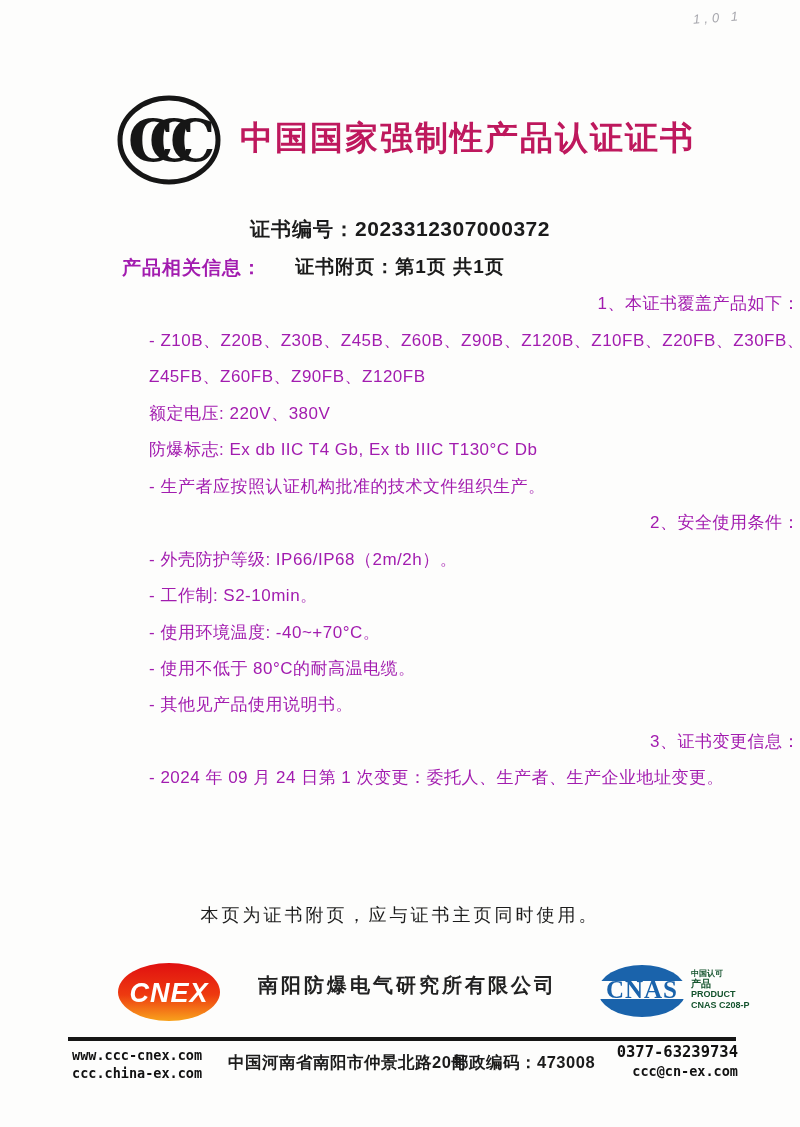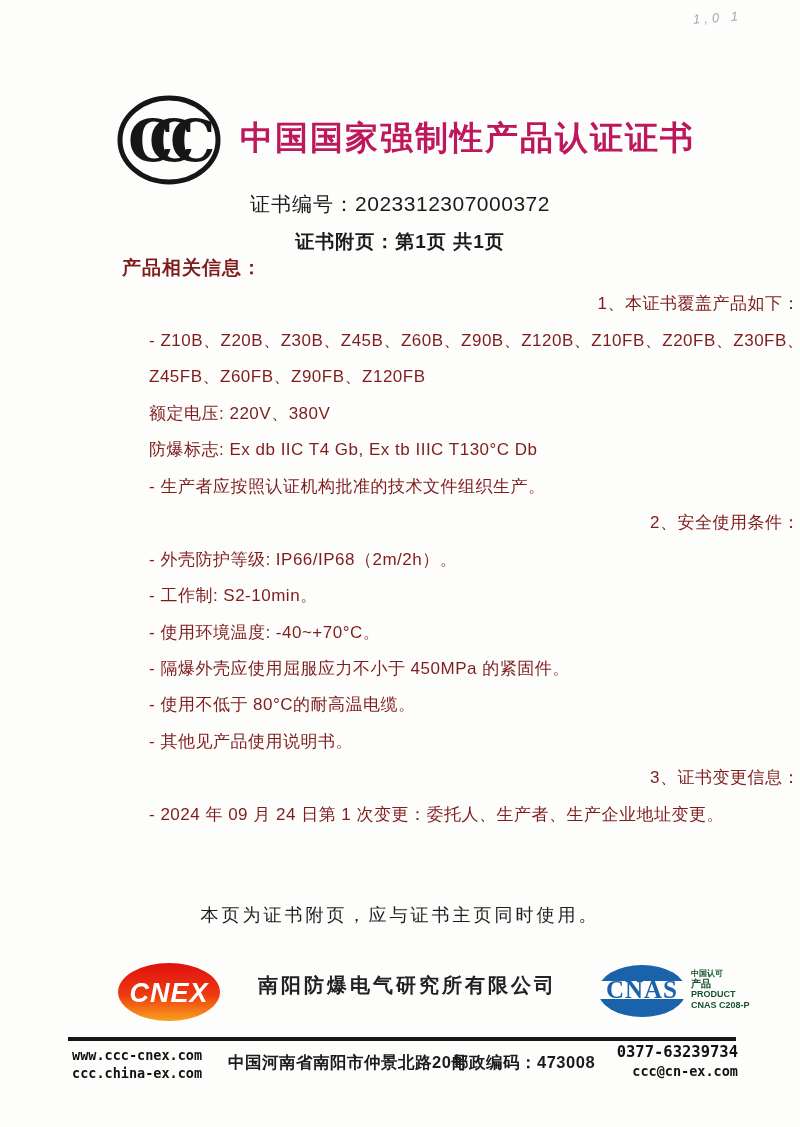--- a/index.html
+++ b/index.html
@@ -14,25 +14,25 @@
     font-size:13px; color:#a8a8ae; letter-spacing:4px;
     transform:rotate(-4deg); font-style:italic;
   }
   .ccc-logo { position:absolute; left:116px; top:94px; }
   .page-title {
     position:absolute; left:240px; top:116px; width:460px;
     font-size:33px; font-weight:bold; letter-spacing:2px;
     color:#be185d; white-space:nowrap;
   }
   .cert-block { position:absolute; left:0; top:191px; width:100%; text-align:center; }
-  .cert-line1 { font-size:20px; font-weight:normal; letter-spacing:1px; }
+  .cert-line1 { font-size:20px; font-weight:bold; letter-spacing:1px;margin-top:25px; }
   .cert-line1 .num { font-size:21px; letter-spacing:0.5px; }
   .cert-line2 { margin-top:11px; font-size:19px; font-weight:bold; letter-spacing:1px; }
   .body-block { position:absolute; left:0; top:250px; width:100%; }
-  .bline { line-height:36.45px; font-size:17px; letter-spacing:0.5px; white-space:nowrap; color:#7f1d1d; }
+  .bline { line-height:36.45px; font-size:17px; letter-spacing:0.5px; white-space:nowrap; color:#a21caf; }
   .b-heading { padding-left:122px; font-size:19px; font-weight:bold; letter-spacing:1px; }
   .b-lvl1 { padding-left:128px;text-align:right; }
   .b-lvl2 { padding-left:149px; }
   .footer-note {
     position:absolute; left:0; top:903px; width:100%; text-align:center;
     font-size:18px; letter-spacing:3px; color:#1c1c1c;
   }
   .cnex-logo { position:absolute; left:117px; top:962px; }
   .company-name {
     position:absolute; left:215px; top:972px; width:385px; text-align:center;
@@ -91,21 +91,20 @@
     <div class="bline b-lvl1">1、本证书覆盖产品如下：</div>
     <div class="bline b-lvl2">- Z10B、Z20B、Z30B、Z45B、Z60B、Z90B、Z120B、Z10FB、Z20FB、Z30FB、</div>
     <div class="bline b-lvl2">Z45FB、Z60FB、Z90FB、Z120FB</div>
     <div class="bline b-lvl2">额定电压: 220V、380V</div>
     <div class="bline b-lvl2">防爆标志: Ex db IIC T4 Gb, Ex tb IIIC T130°C Db</div>
     <div class="bline b-lvl2">- 生产者应按照认证机构批准的技术文件组织生产。</div>
     <div class="bline b-lvl1">2、安全使用条件：</div>
     <div class="bline b-lvl2">- 外壳防护等级: IP66/IP68（2m/2h）。</div>
     <div class="bline b-lvl2">- 工作制: S2-10min。</div>
     <div class="bline b-lvl2">- 使用环境温度: -40~+70°C。</div>
-    <div class="bline b-lvl2">- 隔爆外壳应使用屈服应力不小于 450MPa 的紧固件。</div>
     <div class="bline b-lvl2">- 使用不低于 80°C的耐高温电缆。</div>
     <div class="bline b-lvl2">- 其他见产品使用说明书。</div>
     <div class="bline b-lvl1">3、证书变更信息：</div>
     <div class="bline b-lvl2">- 2024 年 09 月 24 日第 1 次变更：委托人、生产者、生产企业地址变更。</div>
   </div>
 
   <div class="footer-note">本页为证书附页，应与证书主页同时使用。</div>
 
   <div class="cnex-logo">
     <svg width="104" height="62" viewBox="0 0 104 62">

